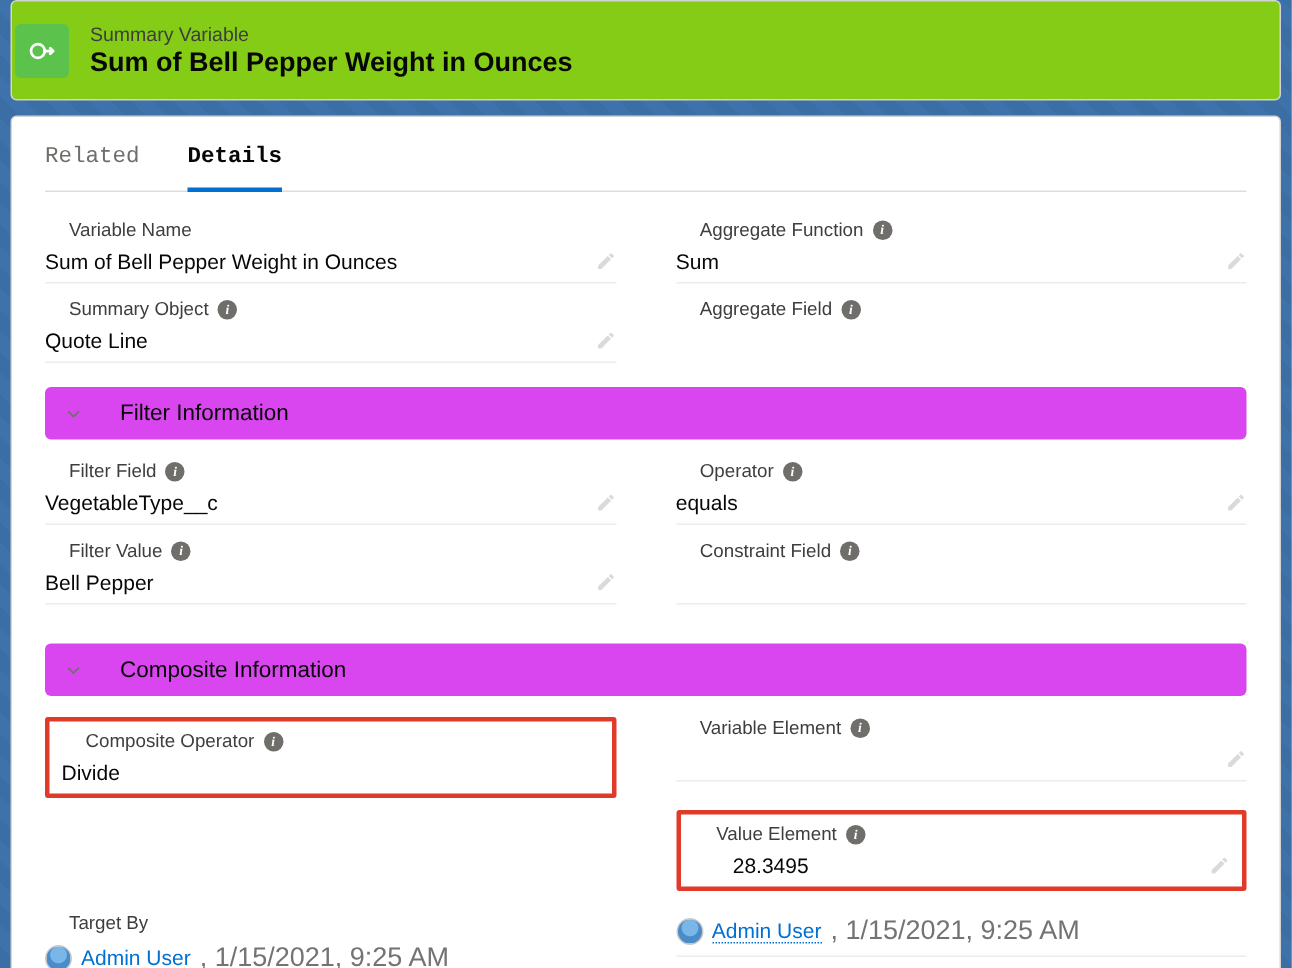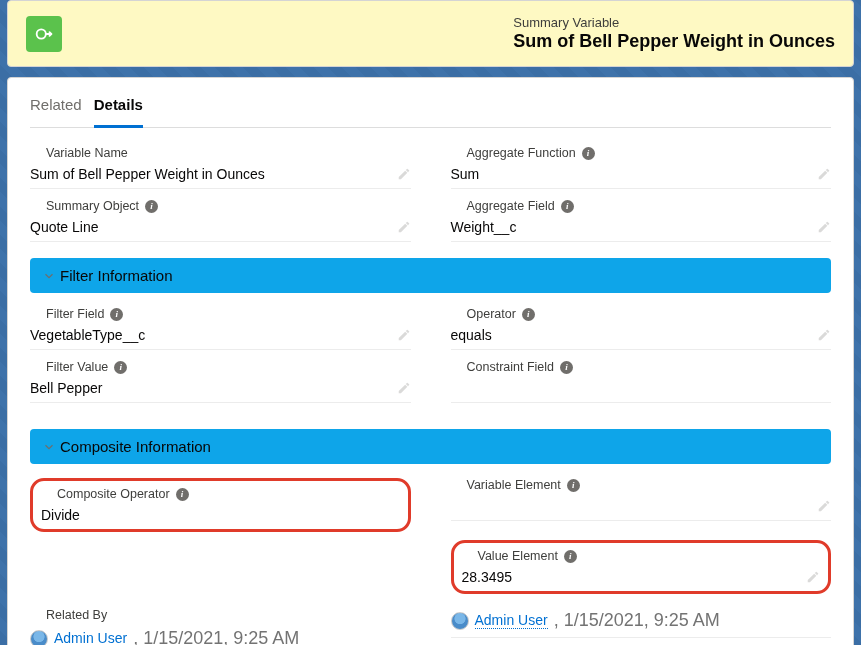--- a/index.html
+++ b/index.html
@@ -9,28 +9,27 @@
     background-image: repeating-linear-gradient(45deg, #3b6ea5 0, #3b6ea5 10px, #3e72aa 10px, #3e72aa 20px);
     padding: 0;
   }
   .page-wrap {
     width: 861px;
     padding: 0 0 12px 0;
   }
   
   .header-card {
     margin: 0 7px 10px 7px;
-    background: #fef9c3;
+    background: #84cc16;
     border: 1px solid #d4d4d4;
     border-radius: 4px;
-    padding: 14px 18px;
+    padding: 14px 2px;
     display: flex;
     align-items: center;
     gap: 14px;
-    justify-content: space-between;
   }
   .header-icon {
     width: 36px; height: 36px;
     background: #5bc24c;
     border-radius: 4px;
     display: flex; align-items: center; justify-content: center;
     flex-shrink: 0;
   }
   .header-icon svg { width: 22px; height: 22px; fill: #fff; }
   .header-text .type-label { font-size: 13px; color: #3e3e3c; }
@@ -39,23 +38,24 @@
   
   .main-card {
     margin: 0 7px;
     background: #fff;
     border: 1px solid #d4d4d4;
     border-radius: 4px;
     padding: 0 22px 22px 22px;
   }
   .tabs {
     display: flex;
-    gap: 12px;
+    gap: 32px;
     border-bottom: 1px solid #ddd;
     padding-top: 18px;
+    font-family: Liberation Mono, monospace;
   }
   .tab {
     font-size: 15px;
     color: #706e6b;
     padding-bottom: 12px;
     cursor: pointer;
     font-weight: 400;
   }
   .tab.active {
     color: #080707;
@@ -103,36 +103,36 @@
   }
   .field-value { font-size: 14px; color: #080707; }
   .edit-pencil {
     width: 14px; height: 14px;
     opacity: 0.25;
     cursor: pointer;
   }
   .edit-pencil svg { width: 14px; height: 14px; fill: #706e6b; }
 
   .section-header {
-    background: #0ea5e9;
+    background: #d946ef;
     border-radius: 4px;
     padding: 9px 12px;
     display: flex;
     align-items: center;
-    gap: 4px;
+    gap: 24px;
     margin: 6px 0 14px 0;
     cursor: pointer;
   }
   .section-header .chev { width: 14px; height: 14px; }
   .section-header .chev svg { width: 14px; height: 14px; fill: #706e6b; stroke: #706e6b; }
   .section-title { font-size: 15px; color: #080707; }
 
   .highlight-box {
     border: 3px solid #e03b2a;
-    border-radius: 14px;
+    border-radius: 2px;
     padding: 6px 8px;
     margin-bottom: 8px;
   }
   .user-link {
     display: inline-flex;
     align-items: center;
     gap: 6px;
   }
   .user-avatar {
     width: 18px; height: 18px;
@@ -221,26 +221,20 @@
                   </svg></span>
             </div>
           </div>
         </div>
         <div class="field-col">
           <div class="field">
             <div class="field-label">
                 <span>Aggregate Field</span>
                 <span class="info-icon">i</span>
               </div>
-            <div class="field-value-row">
-              <span class="field-value">Weight__c</span>
-              <span class="edit-pencil"><svg viewBox="0 0 24 24">
-                    <path d="M3 17.25V21h3.75l11-11-3.75-3.75-11 11zM20.71 7.04a1 1 0 0 0 0-1.41l-2.34-2.34a1 1 0 0 0-1.41 0l-1.83 1.83 3.75 3.75 1.83-1.83z"></path>
-                  </svg></span>
-            </div>
           </div>
         </div>
       </div>
 
       <div class="section-header">
         <span class="chev"><svg viewBox="0 0 24 24">
               <path d="M6 9l6 6 6-6" fill="none" stroke-width="2"></path>
             </svg></span>
         <span class="section-title">Filter Information</span>
       </div>
@@ -345,36 +339,36 @@
         <div class="field-col">
           <div class="spacer-col-empty"></div>
         </div>
         <div class="field-col">
           <div class="highlight-box">
             <div class="field" style="margin-bottom:0;">
               <div class="field-label">
                   <span>Value Element</span>
                   <span class="info-icon">i</span>
                 </div>
-              <div class="field-value-row" style="border-bottom:none; padding-bottom:0;">
+              <div class="field-value-row" style="border-bottom:none; padding-bottom:0;margin-left:27px;">
                 <span class="field-value">28.3495</span>
                 <span class="edit-pencil"><svg viewBox="0 0 24 24">
                       <path d="M3 17.25V21h3.75l11-11-3.75-3.75-11 11zM20.71 7.04a1 1 0 0 0 0-1.41l-2.34-2.34a1 1 0 0 0-1.41 0l-1.83 1.83 3.75 3.75 1.83-1.83z"></path>
                     </svg></span>
               </div>
             </div>
           </div>
         </div>
       </div>
 
       <div class="field-row" style="margin-top:6px;">
         <div class="field-col">
           <div class="field">
             <div class="field-label">
-                <span>Related By</span>
+                <span>Target By</span>
               </div>
             <div class="field-value-row">
               <span class="user-link">
                 <span class="user-avatar"></span>
                 <span class="user-name">Admin User</span>
                   <span class="meta-text">, 1/15/2021, 9:25 AM</span>
               </span>
             </div>
           </div>
         </div>

